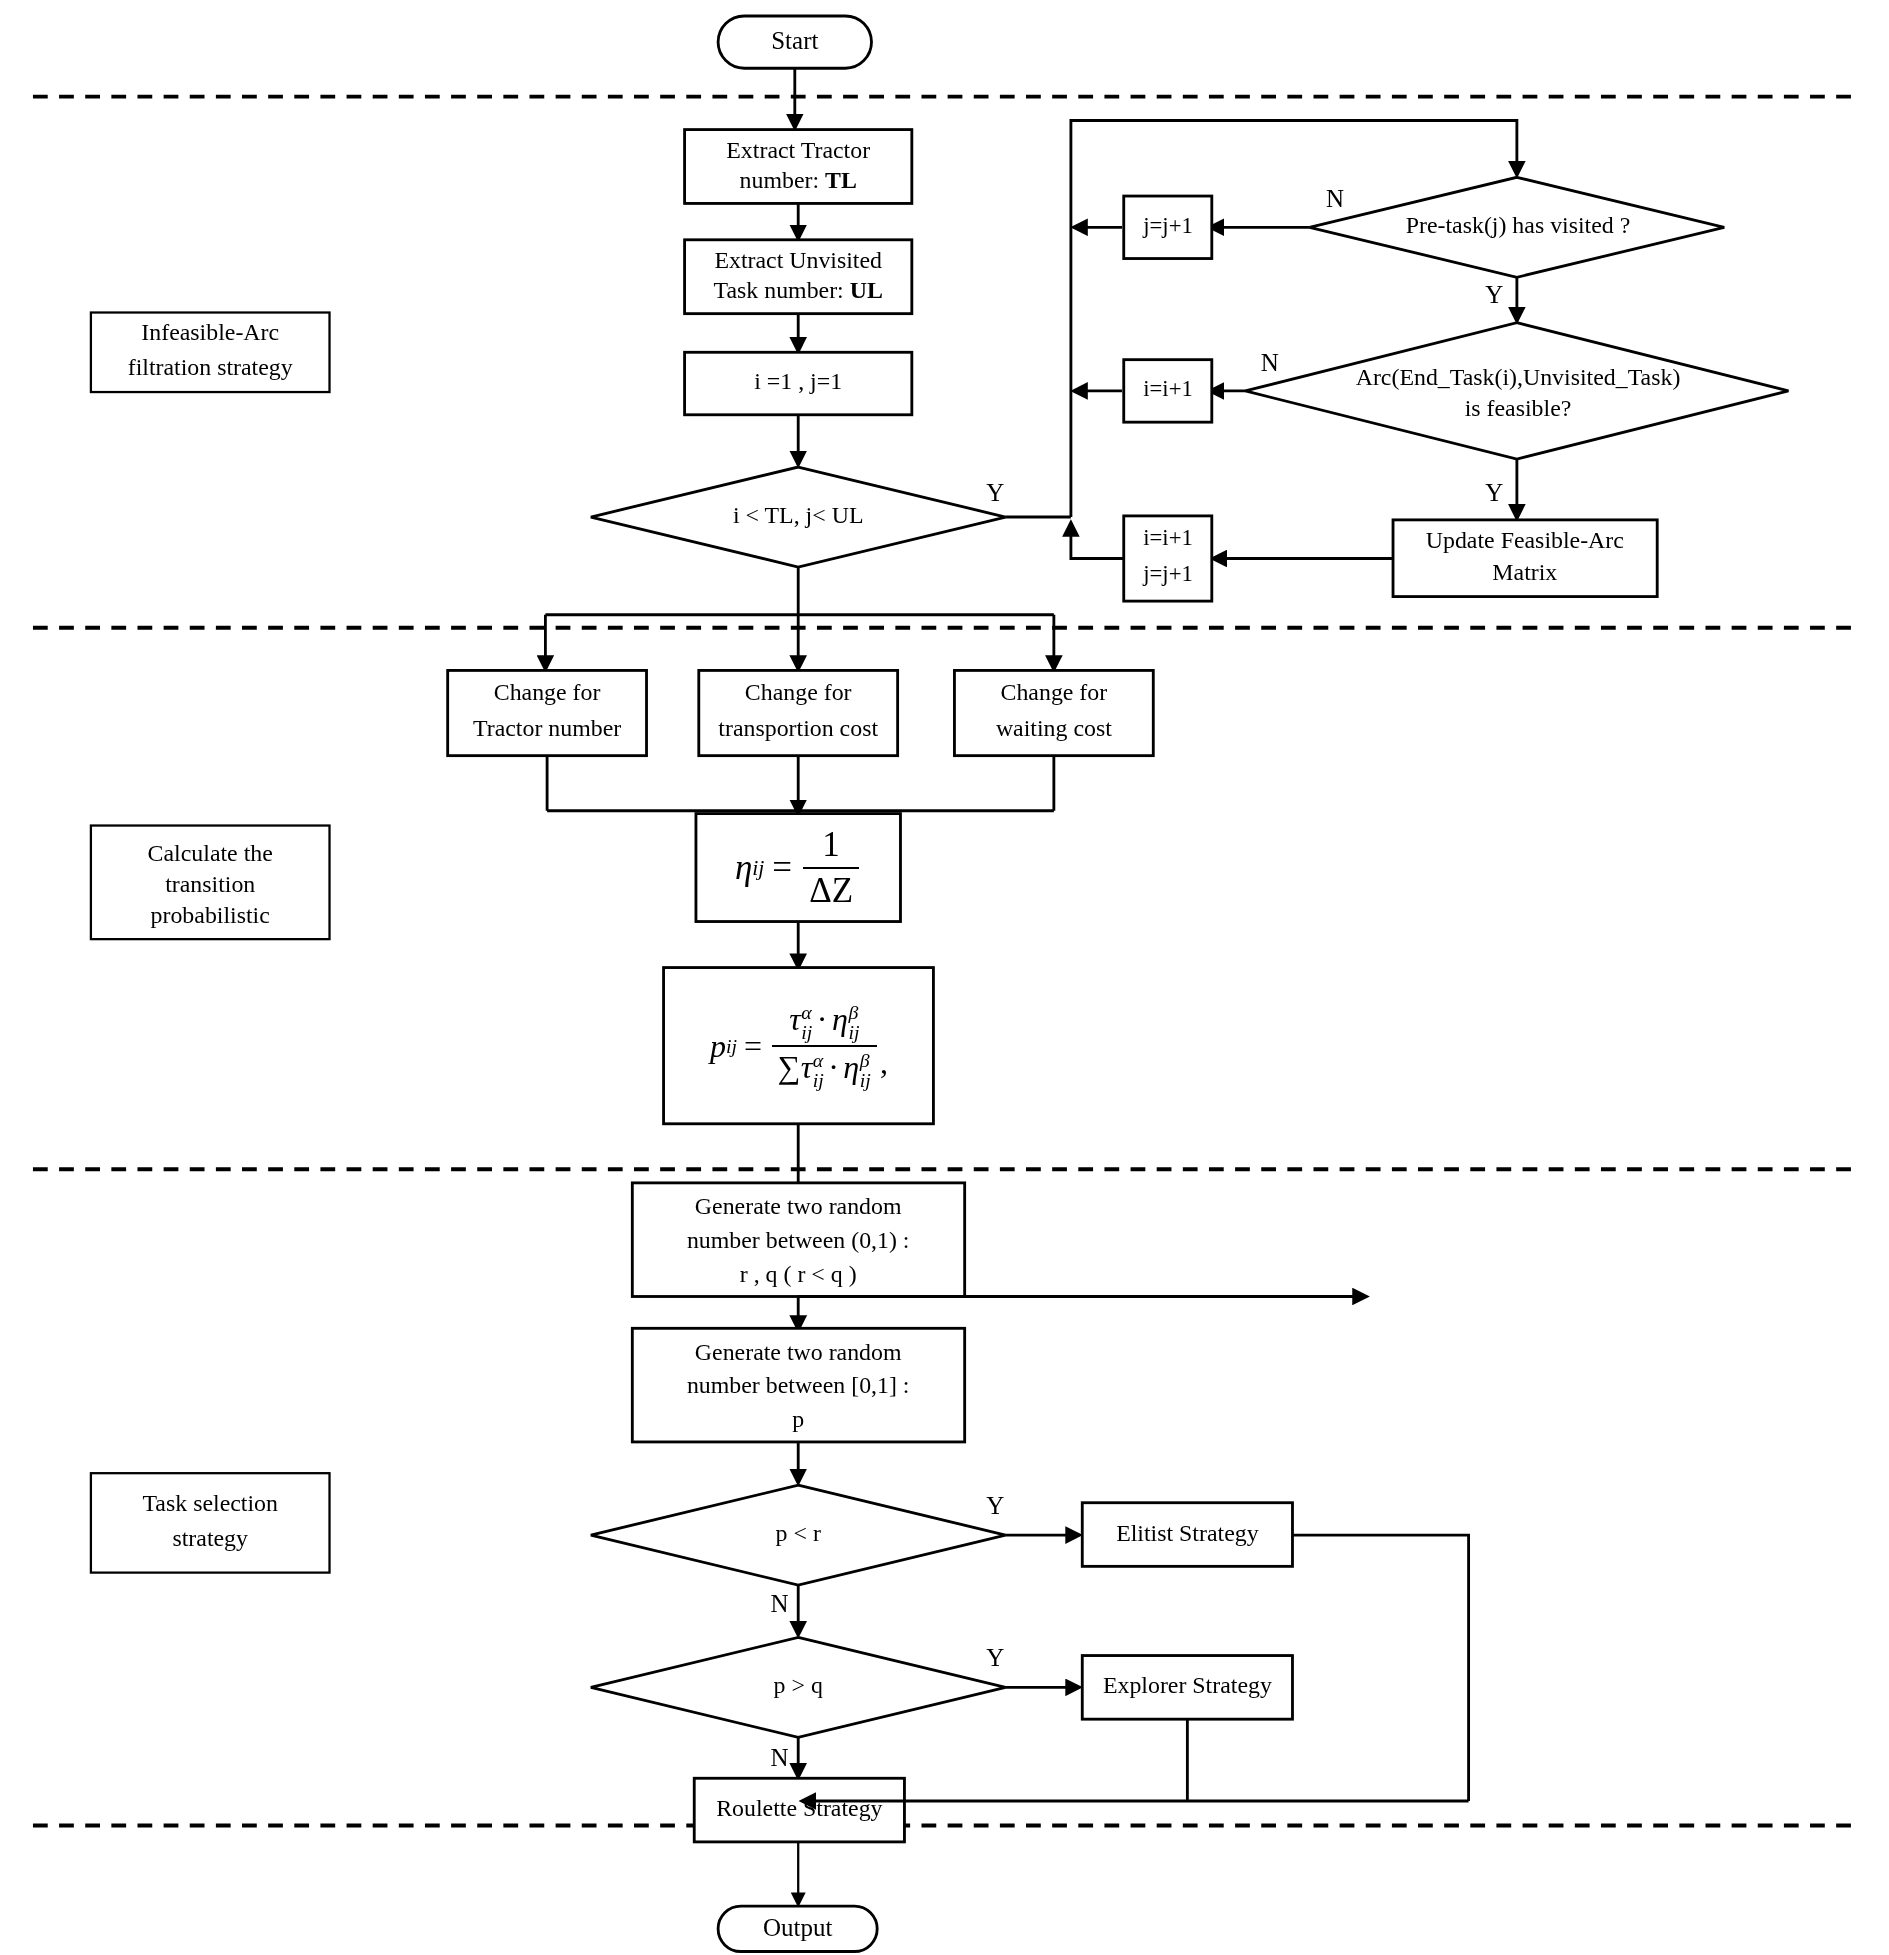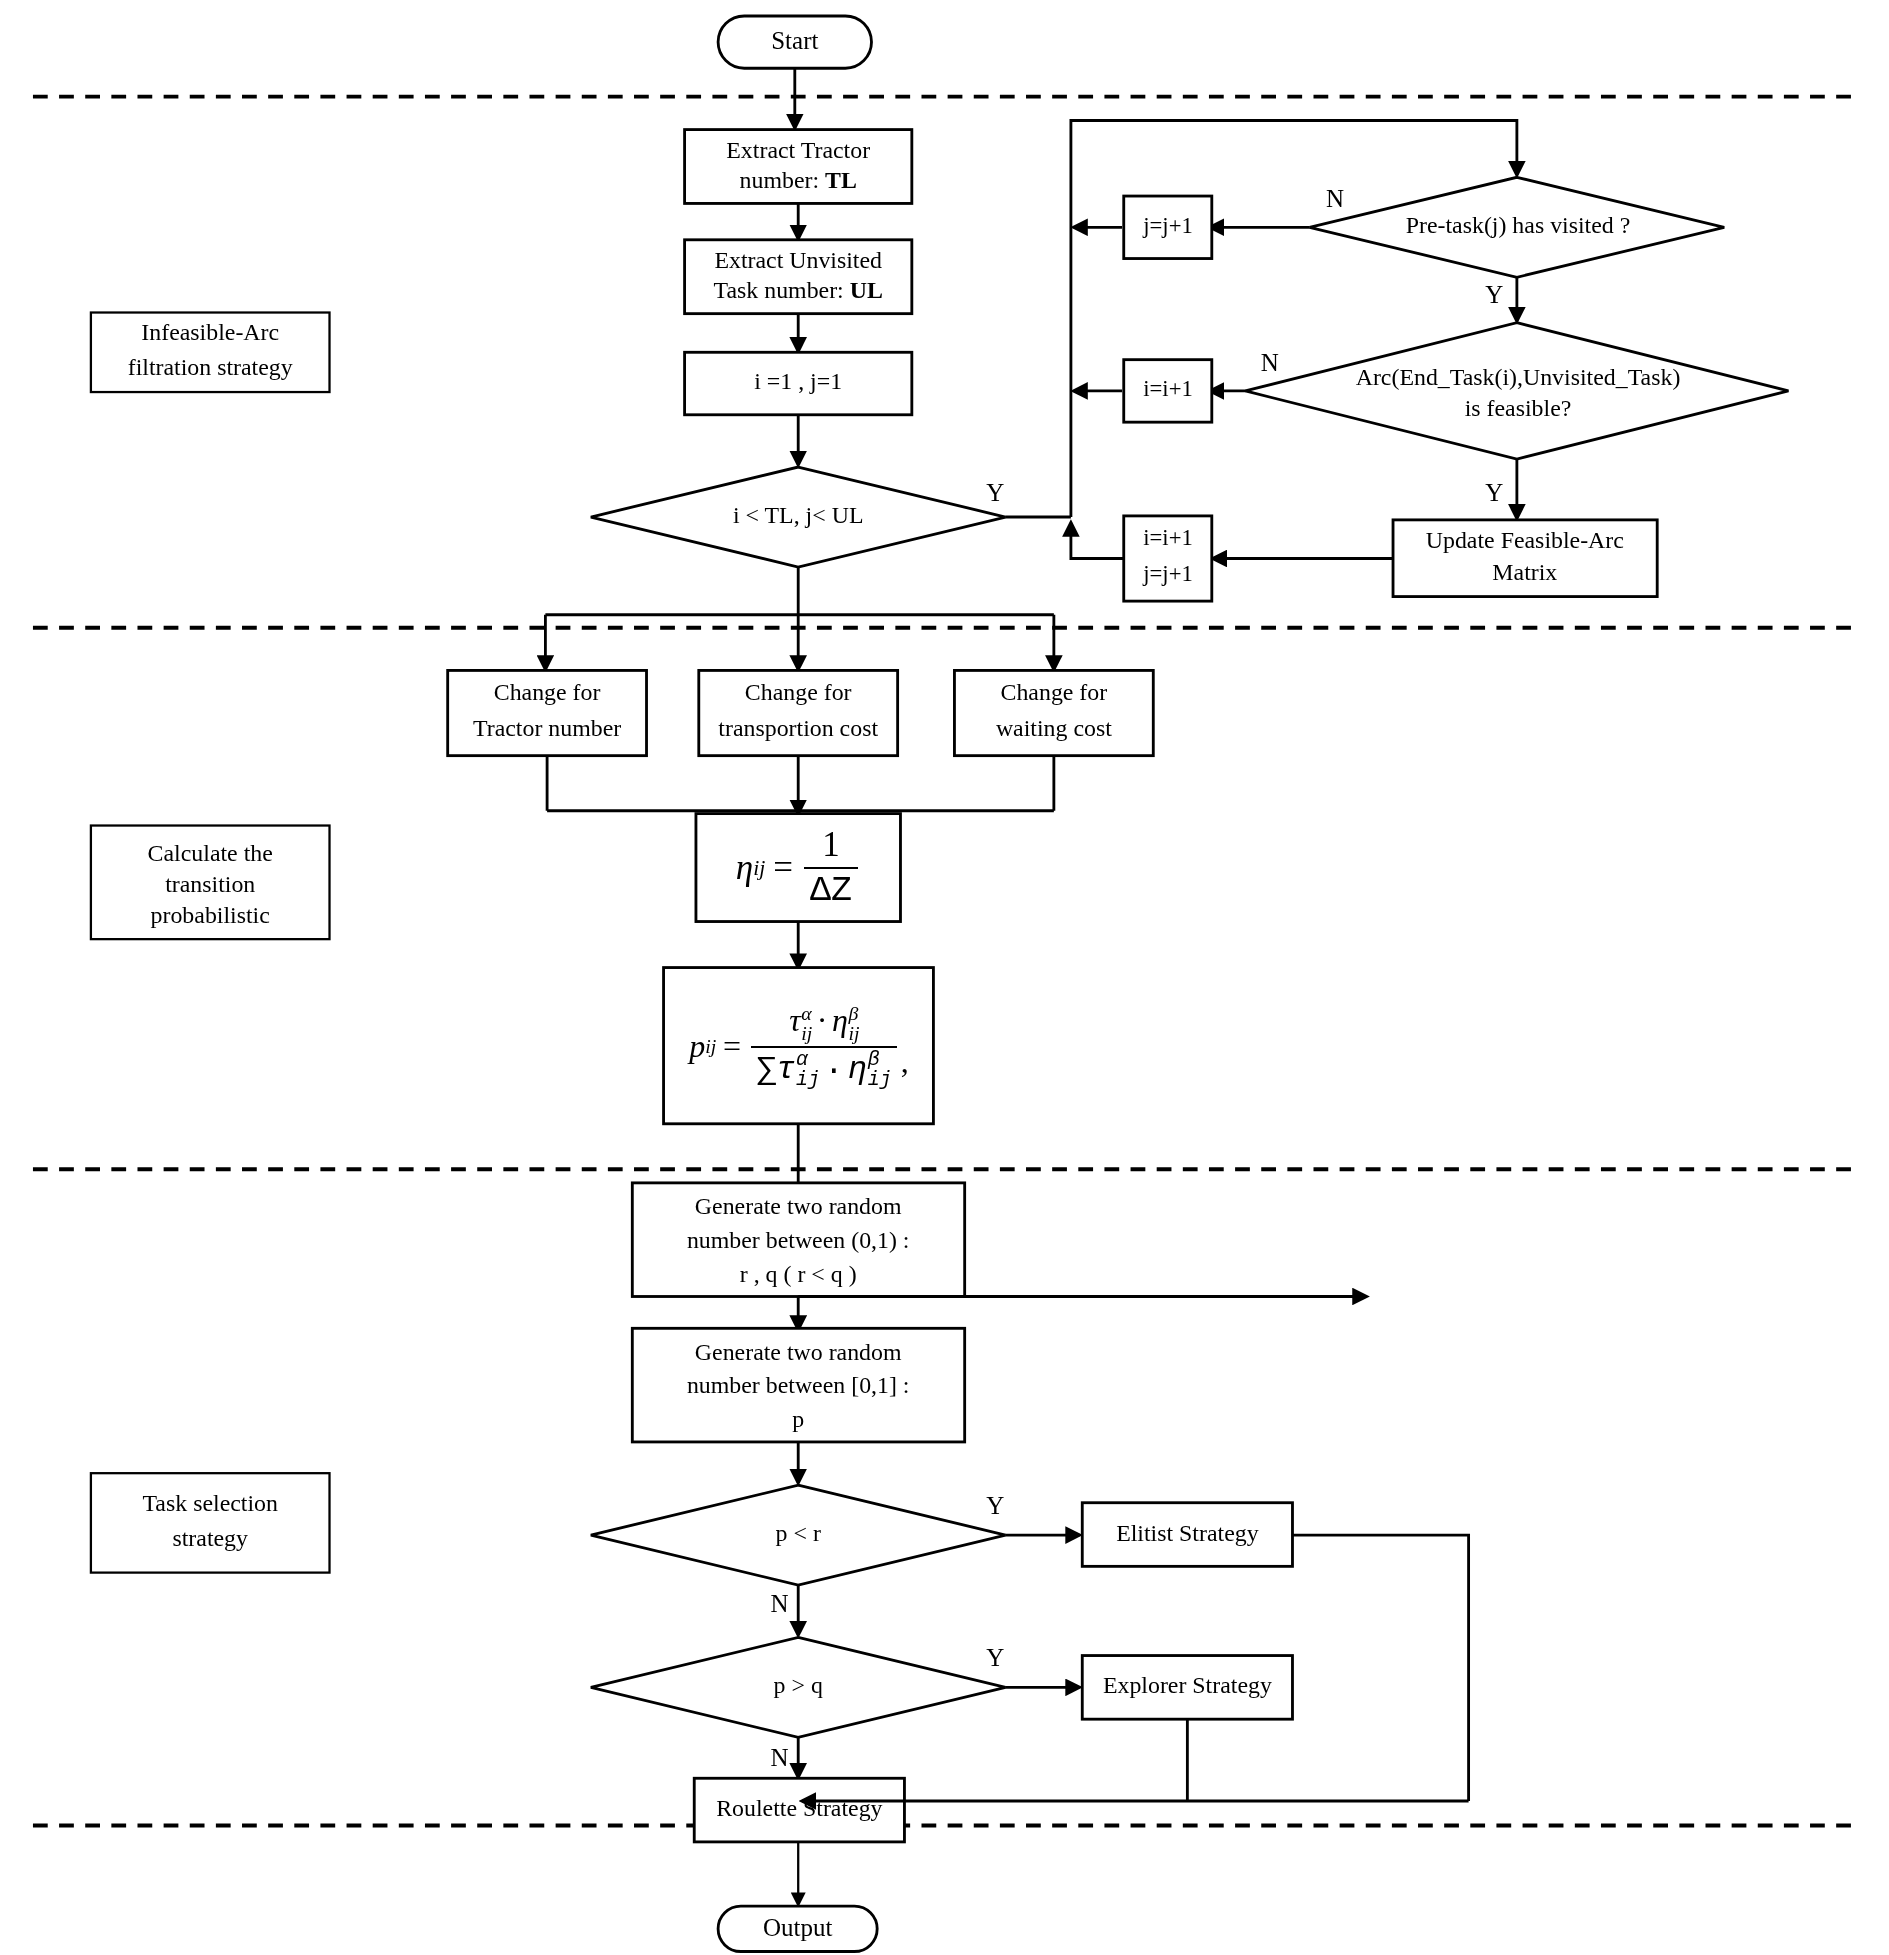--- a/index.html
+++ b/index.html
@@ -76,21 +76,21 @@
     pointer-events: none;
   }
   .frac {
     display: inline-flex;
     flex-direction: column;
     align-items: center;
     vertical-align: middle;
     margin: 0 3.4px;
   }
   .frac > .num { padding: 0 5.7px 2.3px 5.7px; }
-  .frac > .den { padding: 2.3px 5.7px 0 5.7px; border-top: 2.3px solid #000; font-family: Liberation Mono, monospace; }
+  .frac > .den { padding: 2.3px 5.7px 0 5.7px; border-top: 2.3px solid #000; }
   .ital { font-style: italic; }
   .sub  { font-size: 0.62em; vertical-align: -0.30em; font-style: italic; }
   .subsup {
     display: inline-flex;
     flex-direction: column;
     font-size: 0.62em;
     vertical-align: middle;
     line-height: 1.0;
     font-style: italic;
     margin-left: 0.6px;

